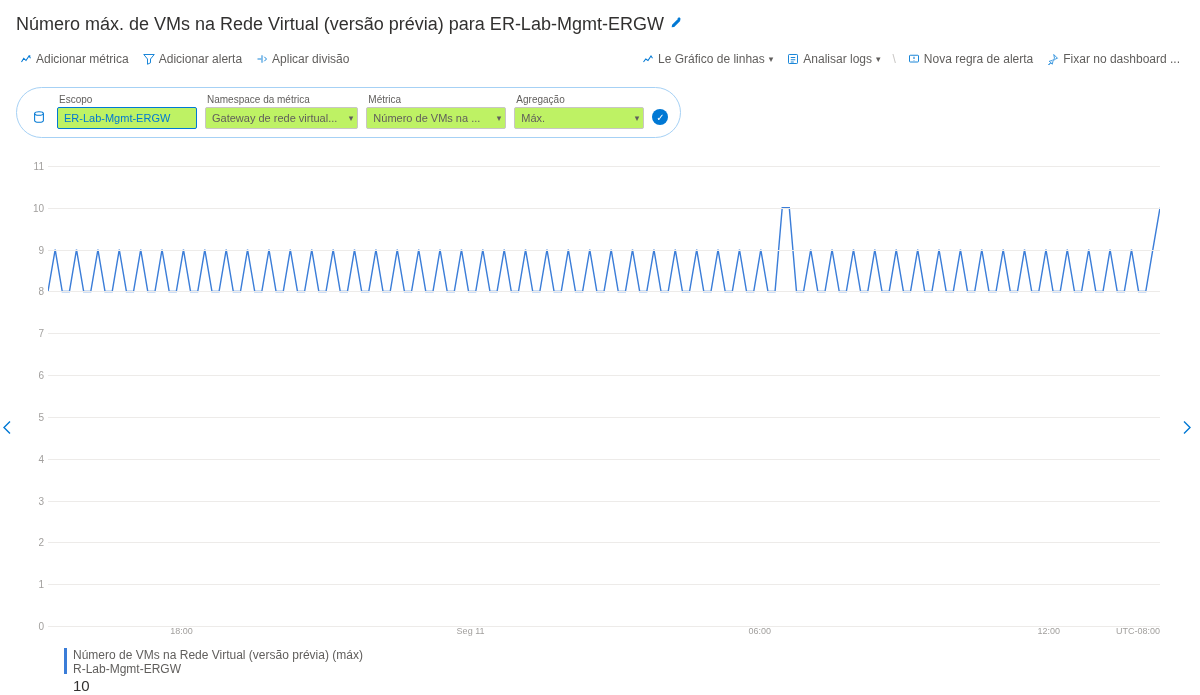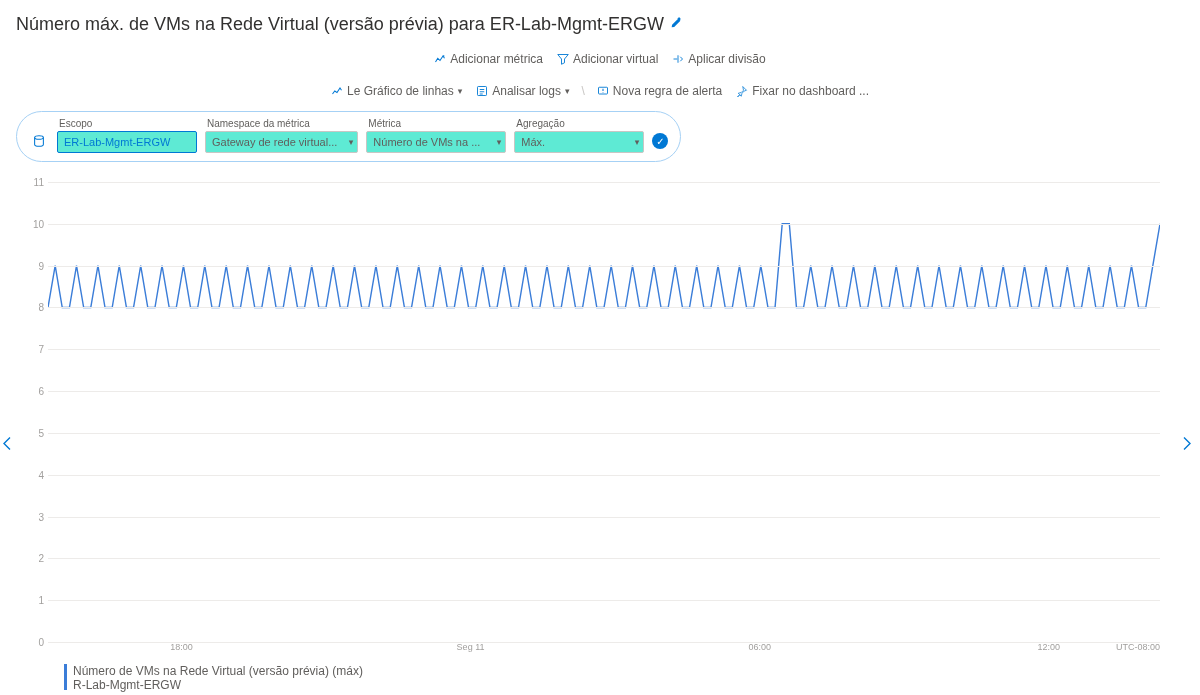--- a/index.html
+++ b/index.html
@@ -22,39 +22,38 @@
     gap: 6px;
   }
   .edit-icon { color: #0078d4; font-size: 12px; cursor: pointer; }
   .toolbar {
     display: flex;
     align-items: center;
     padding: 4px 16px 10px 16px;
     gap: 6px;
     color: #605e5c;
     font-size: 12px;
-    flex-direction: column;
   }
   .toolbar-left { display: flex; gap: 6px; align-items: center; }
   .toolbar-spacer { flex: 1; }
   .toolbar-right { display: flex; gap: 6px; align-items: center; }
   .tb-btn {
     display: inline-flex;
     align-items: center;
     gap: 4px;
     padding: 3px 4px;
     cursor: pointer;
     color: #605e5c;
     white-space: nowrap;
   }
   .tb-icon { color: #0078d4; font-size: 12px; display: inline-flex; }
   .divider { color: #c8c6c4; padding: 0 2px; }
 
   .query-pill {
-    margin: 0 16px;
+    margin: 8px 16px;
     border: 1px solid #a6d1f5;
     border-radius: 28px;
     padding: 6px 12px 8px 12px;
     display: inline-flex;
     align-items: flex-end;
     gap: 8px;
     position: relative;
   }
   .pill-icon {
     width: 20px; height: 20px;
@@ -67,21 +66,21 @@
   }
   .field-col { display: flex; flex-direction: column; gap: 2px; }
   .field-label { font-size: 10px; color: #605e5c; padding-left: 2px; }
   .field-input {
     height: 22px;
     border: 1px solid #c8c6c4;
     border-radius: 2px;
     font-size: 11px;
     color: #605e5c;
     padding: 0 20px 0 6px;
-    background: #5eead4;
+    background: #bef264;
     display: flex;
     align-items: center;
     position: relative;
     min-width: 130px;
     white-space: nowrap;
     overflow: hidden;
     text-overflow: ellipsis;
   }
   .field-input .chev {
     position: absolute;
@@ -201,21 +200,21 @@
           </svg>
       </span>
       <span>Adicionar métrica</span>
     </span>
     <span class="tb-btn">
       <span class="tb-icon">
         <svg width="12" height="12" viewBox="0 0 16 16">
             <path d="M1 2h14l-5 6v5l-4 2V8L1 2z" stroke="currentColor" stroke-width="1.2" fill="none"></path>
           </svg>
       </span>
-      <span>Adicionar virtual</span>
+      <span>Adicionar alerta</span>
     </span>
     <span class="tb-btn">
       <span class="tb-icon">
         <svg width="12" height="12" viewBox="0 0 16 16">
             <path d="M2 8h5M8 3v10M11 5l3 3-3 3" stroke="currentColor" stroke-width="1.2" fill="none"></path>
           </svg>
       </span>
       <span>Aplicar divisão</span>
     </span>
   </div>

